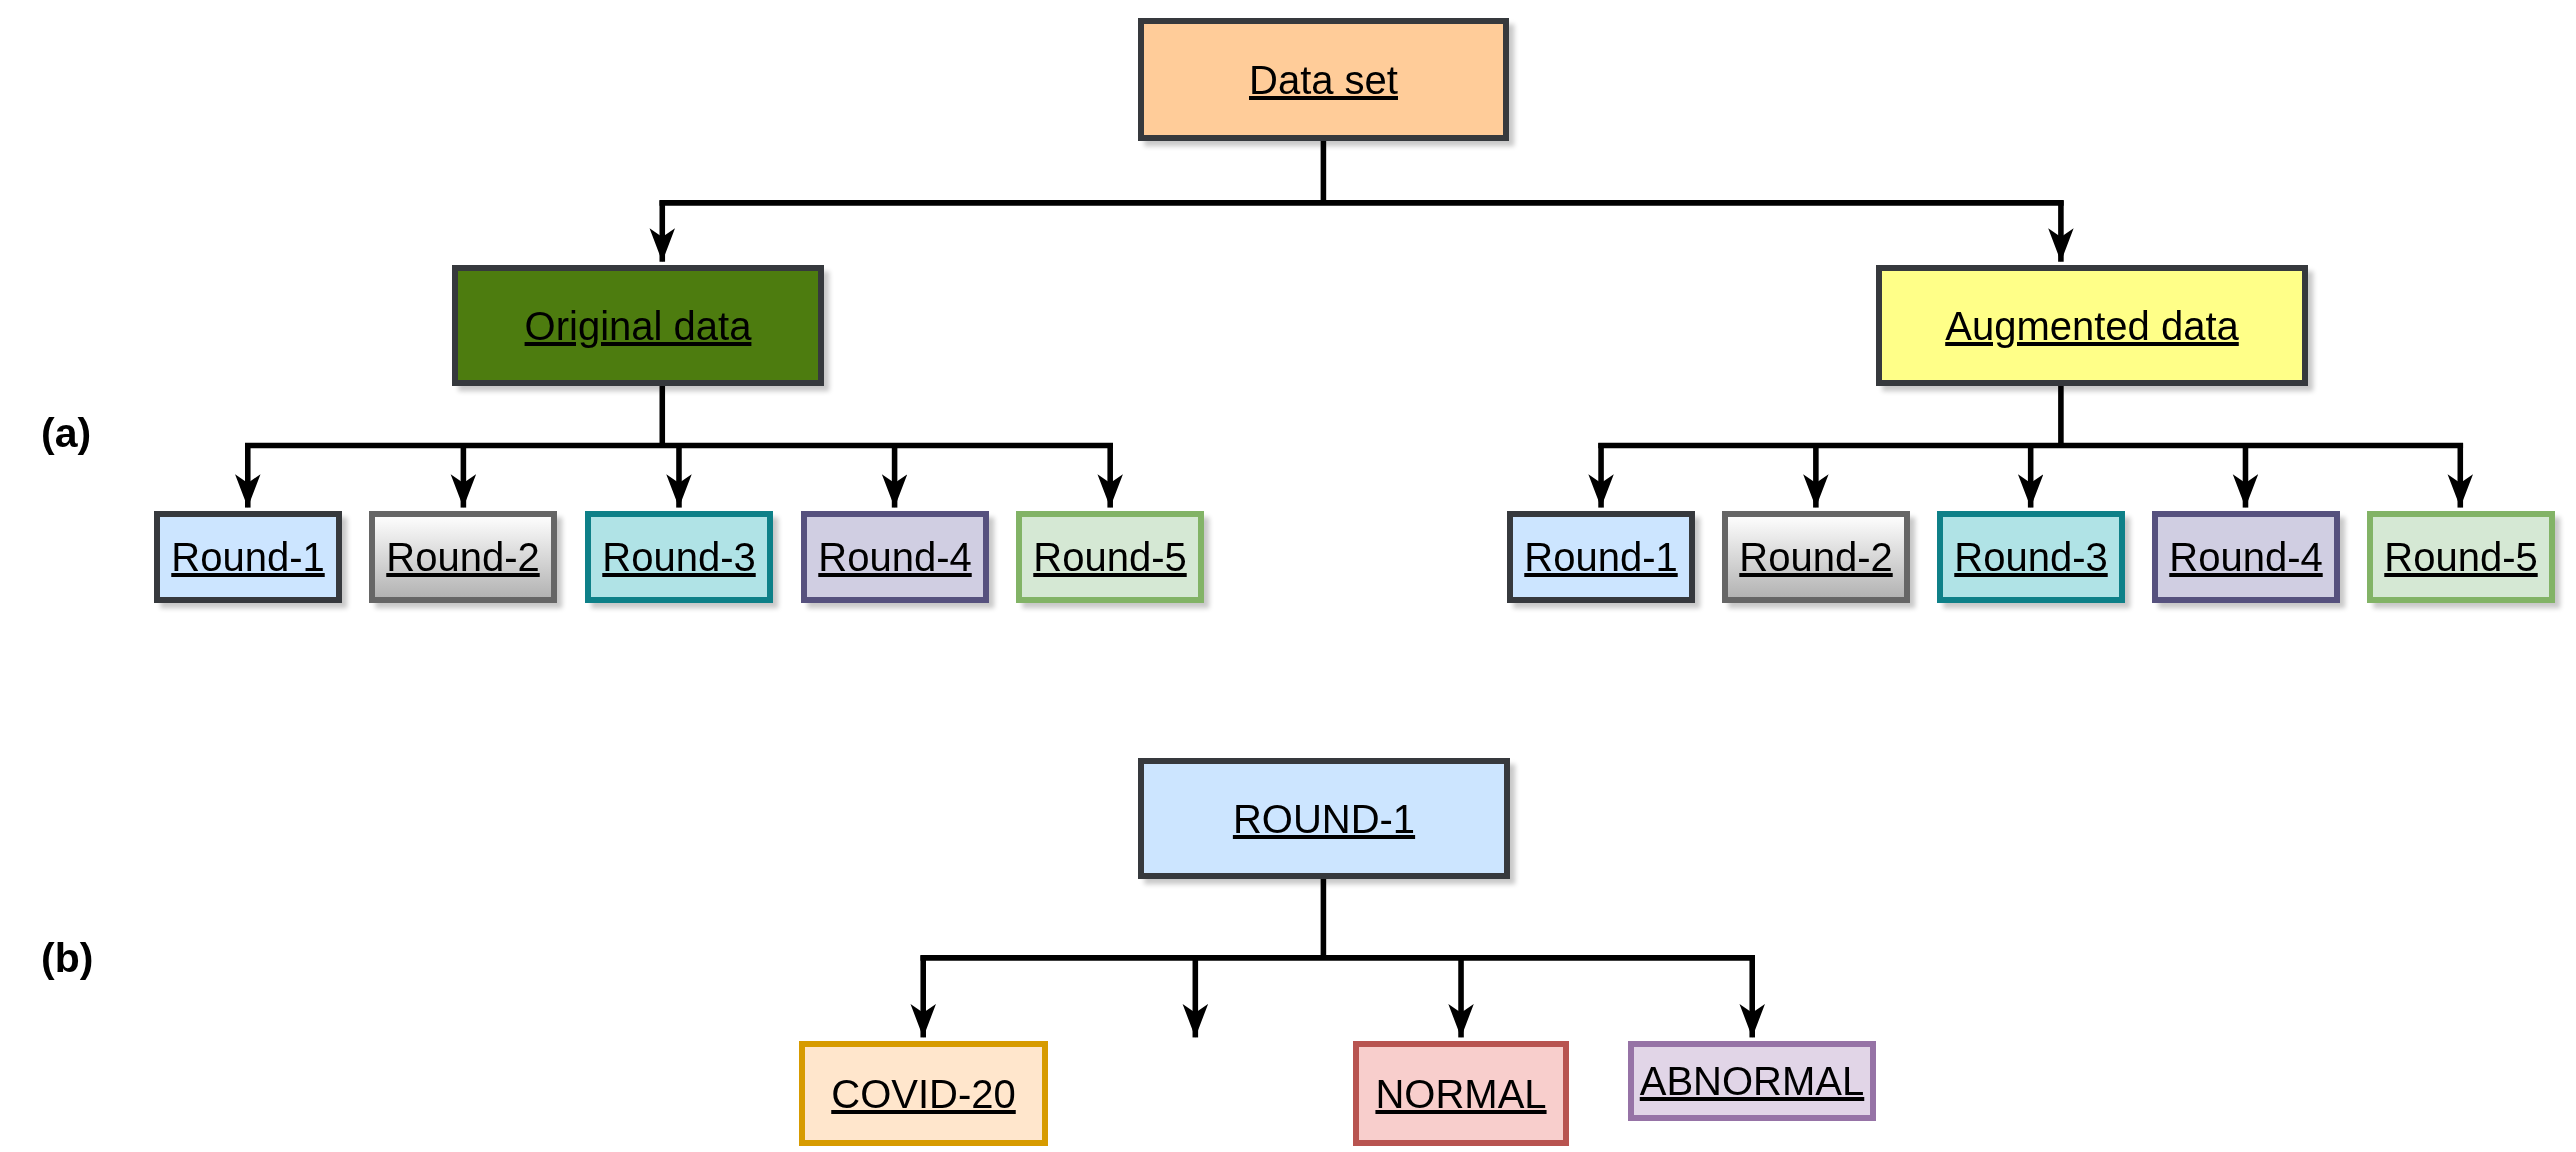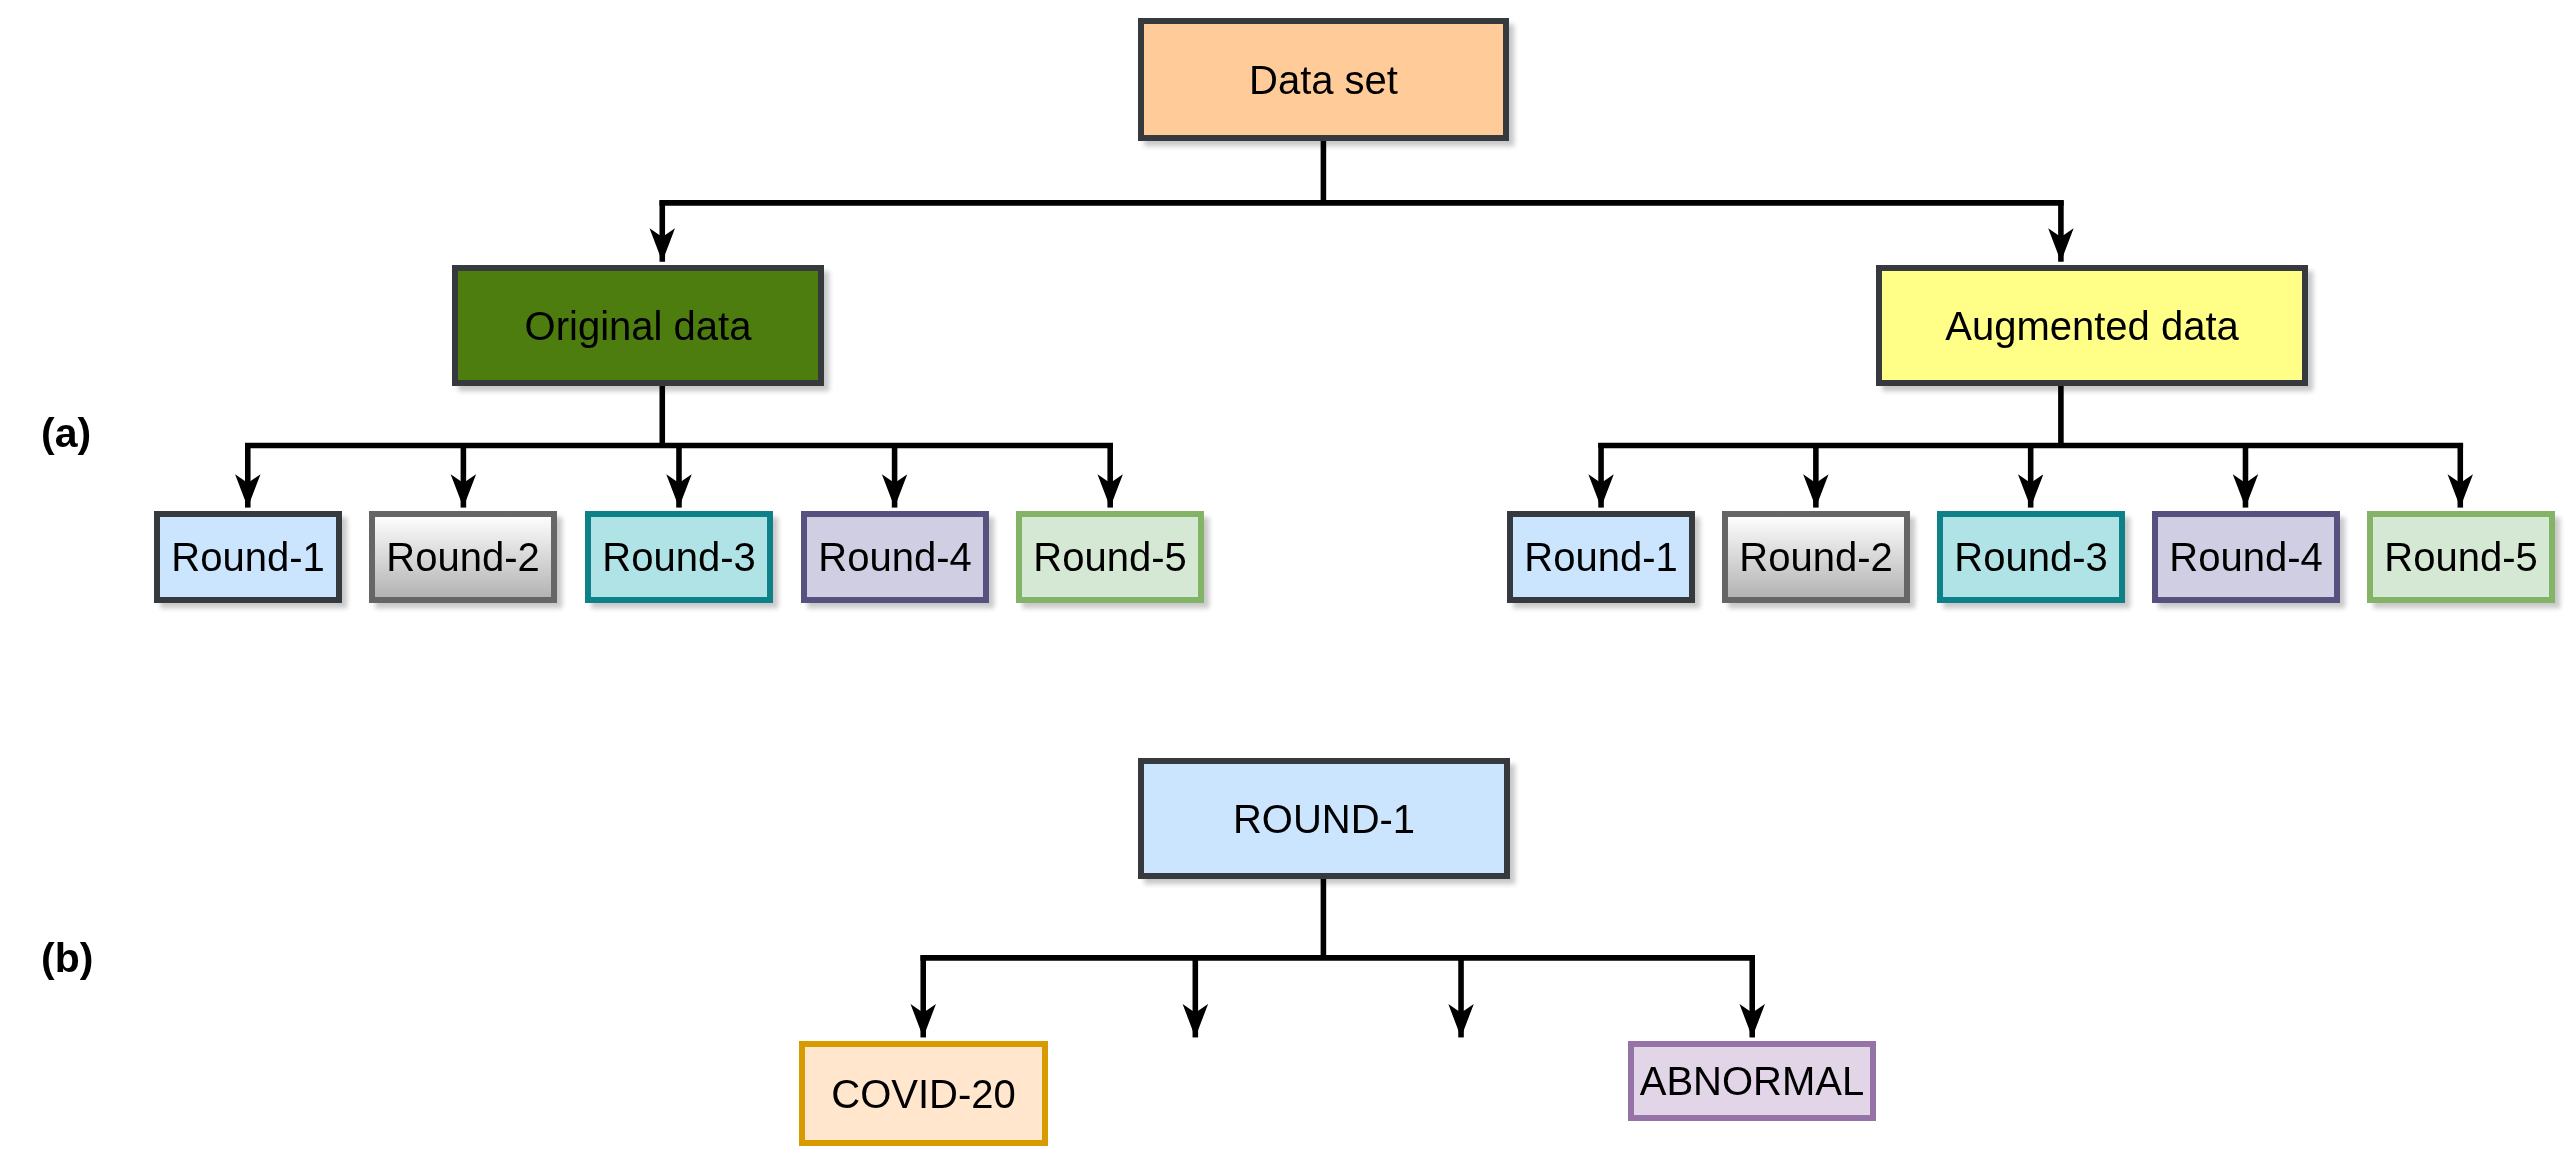--- a/index.html
+++ b/index.html
@@ -24,20 +24,21 @@
     border: 6.4px solid #000000;
     background: #ffffff;
     display: flex;
     align-items: center;
     justify-content: center;
     text-align: center;
     font-size: 40px;
     line-height: 1.1;
     color: #000000;
     white-space: nowrap;
+    text-decoration: underline;
   }
   .shadow { box-shadow: 5.6px 6.4px 4.8px rgba(0,0,0,0.22); }
   .grad  { background-image: linear-gradient(#fdfdfd, #b3b3b3); }
   .panel-label {
     position: absolute;
     font-size: 41px;
     font-weight: bold;
     color: #000000;
   }
 </style>
@@ -98,16 +99,17 @@
 
   <div class="node shadow" style="left: 1507px; top: 511px; width: 188px; height: 92px; background-color: rgb(204, 229, 255); border-color: rgb(54, 57, 61);">Round-1</div>
   <div class="node shadow grad" style="left: 1722px; top: 511px; width: 188px; height: 92px; background-color: rgb(245, 245, 245); border-color: rgb(102, 102, 102);">Round-2</div>
   <div class="node shadow" style="left: 1937px; top: 511px; width: 188px; height: 92px; background-color: rgb(176, 227, 230); border-color: rgb(14, 128, 136);">Round-3</div>
   <div class="node shadow" style="left: 2152px; top: 511px; width: 188px; height: 92px; background-color: rgb(208, 206, 226); border-color: rgb(86, 81, 126);">Round-4</div>
   <div class="node shadow" style="left: 2367px; top: 511px; width: 188px; height: 92px; background-color: rgb(213, 232, 212); border-color: rgb(130, 179, 102);">Round-5</div>
 
   <div class="node shadow" style="left: 1138px; top: 758px; width: 372px; height: 121px; background-color: rgb(204, 229, 255); border-color: rgb(54, 57, 61);">ROUND-1</div>
 
   <div class="node" style="left: 799px; top: 1041px; width: 249px; height: 105px; background-color: rgb(255, 230, 204); border-color: rgb(215, 155, 0);">COVID-20</div>
+  <div class="node" style="left: 1353px; top: 1041px; width: 216px; height: 105px; background-color: rgb(248, 206, 204); border-color: rgb(184, 84, 80);">NORMAL</div>
   <div class="node" style="left: 1628px; top: 1041px; width: 248px; height: 80px; background-color: rgb(225, 213, 231); border-color: rgb(150, 115, 166);">ABNORMAL</div>
 
 </div>
 
 
 </body></html>

